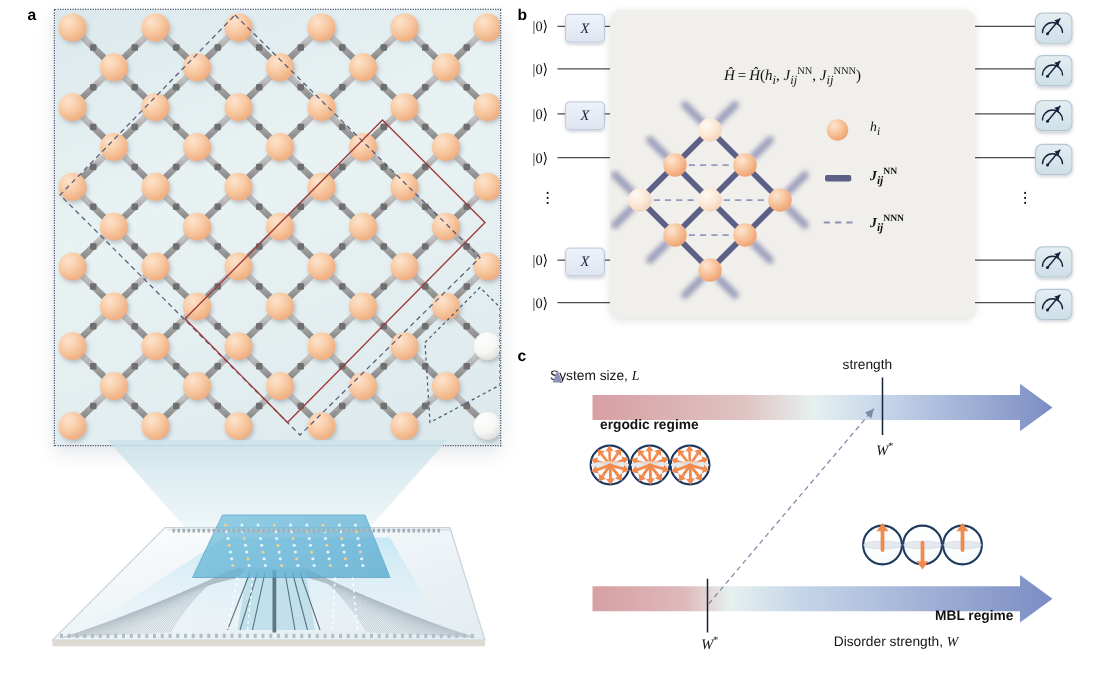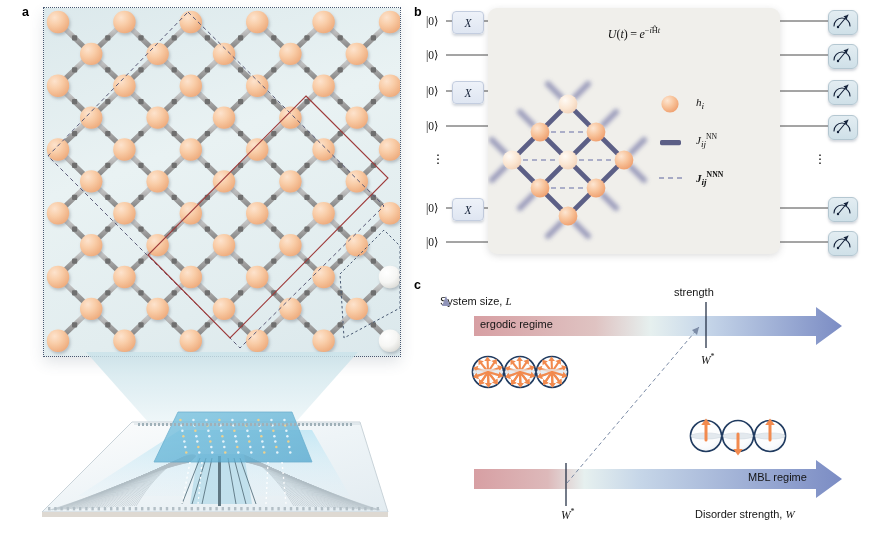--- a/index.html
+++ b/index.html
@@ -43,21 +43,21 @@
     background:#f0efeb;box-shadow:0 2px 7px rgba(90,90,90,.2);}
   .formula{position:absolute;width:100%;text-align:center;
     font-family:"Liberation Serif","DejaVu Serif",serif;font-size:12px;color:#111;}
   .legB{position:absolute;font-family:"Liberation Serif","DejaVu Serif",serif;
     font-size:11px;color:#111;}
 
   
   #panelC{position:absolute;left:410px;top:266px;width:481px;height:273px;}
   .ctext{position:absolute;font-size:11px;color:#151515;}
   .cserif{position:absolute;font-family:"Liberation Serif","DejaVu Serif",serif;font-size:11.5px;color:#151515;}
-  .regime-label{position:absolute;font-size:11px;color:#141414;font-weight:400;}
+  .regime-label{position:absolute;font-size:11px;color:#141414;font-weight:700;margin-top:16px;}
   sup{font-size:.7em}
   i{font-style:italic}
 </style>
 </head>
 <body>
 
 <div class="fig">
 
   <div id="panelA">
     <div class="plabel" style="left:22px;top:5px;">a</div>
@@ -722,22 +722,22 @@
         <span>·</span>
         <span>·</span>
     </div>
     <div class="vdots" style="left:404px;top:152px;width:12px;">
       <span>·</span>
         <span>·</span>
         <span>·</span>
     </div>
 
     <div class="bbox">
-      <div class="formula" style="top:18px;">
-        <i>U</i>(<i>t</i>) = <i>e</i><sup>−<i>i</i>Ĥ<i>t</i></sup>
+      <div class="formula" style="top:44px;">
+        <i>Ĥ</i> = <i>Ĥ</i>(<i>h<sub>i</sub></i>,&nbsp;<i>J</i><sub><i>ij</i></sub><sup>NN</sup>,&nbsp;<i>J</i><sub><i>ij</i></sub><sup>NNN</sup>)
       </div>
 
       <svg width="292" height="246" viewBox="0 0 292 246" style="position:absolute;left:0;top:0;">
         <defs>
           <radialGradient id="nOn" cx="35%" cy="30%" r="75%">
             <stop offset="0%" stop-color="#fde6d2"></stop>
             <stop offset="50%" stop-color="#f8c49c"></stop>
             <stop offset="100%" stop-color="#ef9f6e"></stop>
           </radialGradient>
           <radialGradient id="nPale" cx="35%" cy="30%" r="75%">
@@ -795,21 +795,21 @@
             <circle cx="80" cy="208" r="9.4" fill="url(#nOn)"></circle>
           </g>
       </svg>
 
       <svg width="292" height="246" viewBox="0 0 292 246" style="position:absolute;left:0;top:0;">
         <circle cx="182" cy="96" r="8.6" fill="url(#nOn)"></circle>
         <rect x="172" y="132" width="21" height="5.2" rx="1.6" fill="#5c5f86"></rect>
         <line x1="171" y1="170" x2="194" y2="170" stroke="#8d93b8" stroke-width="1.5" stroke-dasharray="5 4"></line>
       </svg>
       <div class="legB" style="left:208px;top:88px;"><i>h<sub>i</sub></i></div>
-      <div class="legB" style="left:208px;top:124px;"><i>J</i><sub><i>ij</i></sub><sup>NN</sup></div>
+      <div class="legB" style="left:208px;top:124px;font-weight:bold;"><i>J</i><sub><i>ij</i></sub><sup>NN</sup></div>
       <div class="legB" style="left:208px;top:162px;font-weight:bold;"><i>J</i><sub><i>ij</i></sub><sup>NNN</sup></div>
     </div>
 
     <div class="meas" style="left:418px;top:10px;"></div>
     <div class="meas" style="left:418px;top:44px;"></div>
     <div class="meas" style="left:418px;top:80px;"></div>
     <div class="meas" style="left:418px;top:115px;"></div>
     <div class="meas" style="left:418px;top:197px;"></div>
     <div class="meas" style="left:418px;top:231px;"></div>
     <svg width="481" height="268" viewBox="0 0 481 268" style="position:absolute;left:0;top:0;pointer-events:none;">
@@ -1021,18 +1021,18 @@
     <div class="regime-label" style="left:338px;top:205px;">MBL regime</div>
     <div class="ctext" style="left:264px;top:20px;">strength</div>
 
     <div class="cserif" style="left:291px;top:86px;">
       <i>W</i><sup>*</sup>
     </div>
     <div class="cserif" style="left:151px;top:241px;">
       <i>W</i><sup>*</sup>
     </div>
 
-    <div class="ctext" style="left:285px;top:242px;text-align:center;">
+    <div class="ctext" style="left:257px;top:242px;text-align:center;">
       <span>Disorder strength, </span><i style="font-family:'Liberation Serif',serif;">W</i>
     </div>
   </div>
 
 </div>
 
 </body></html>

